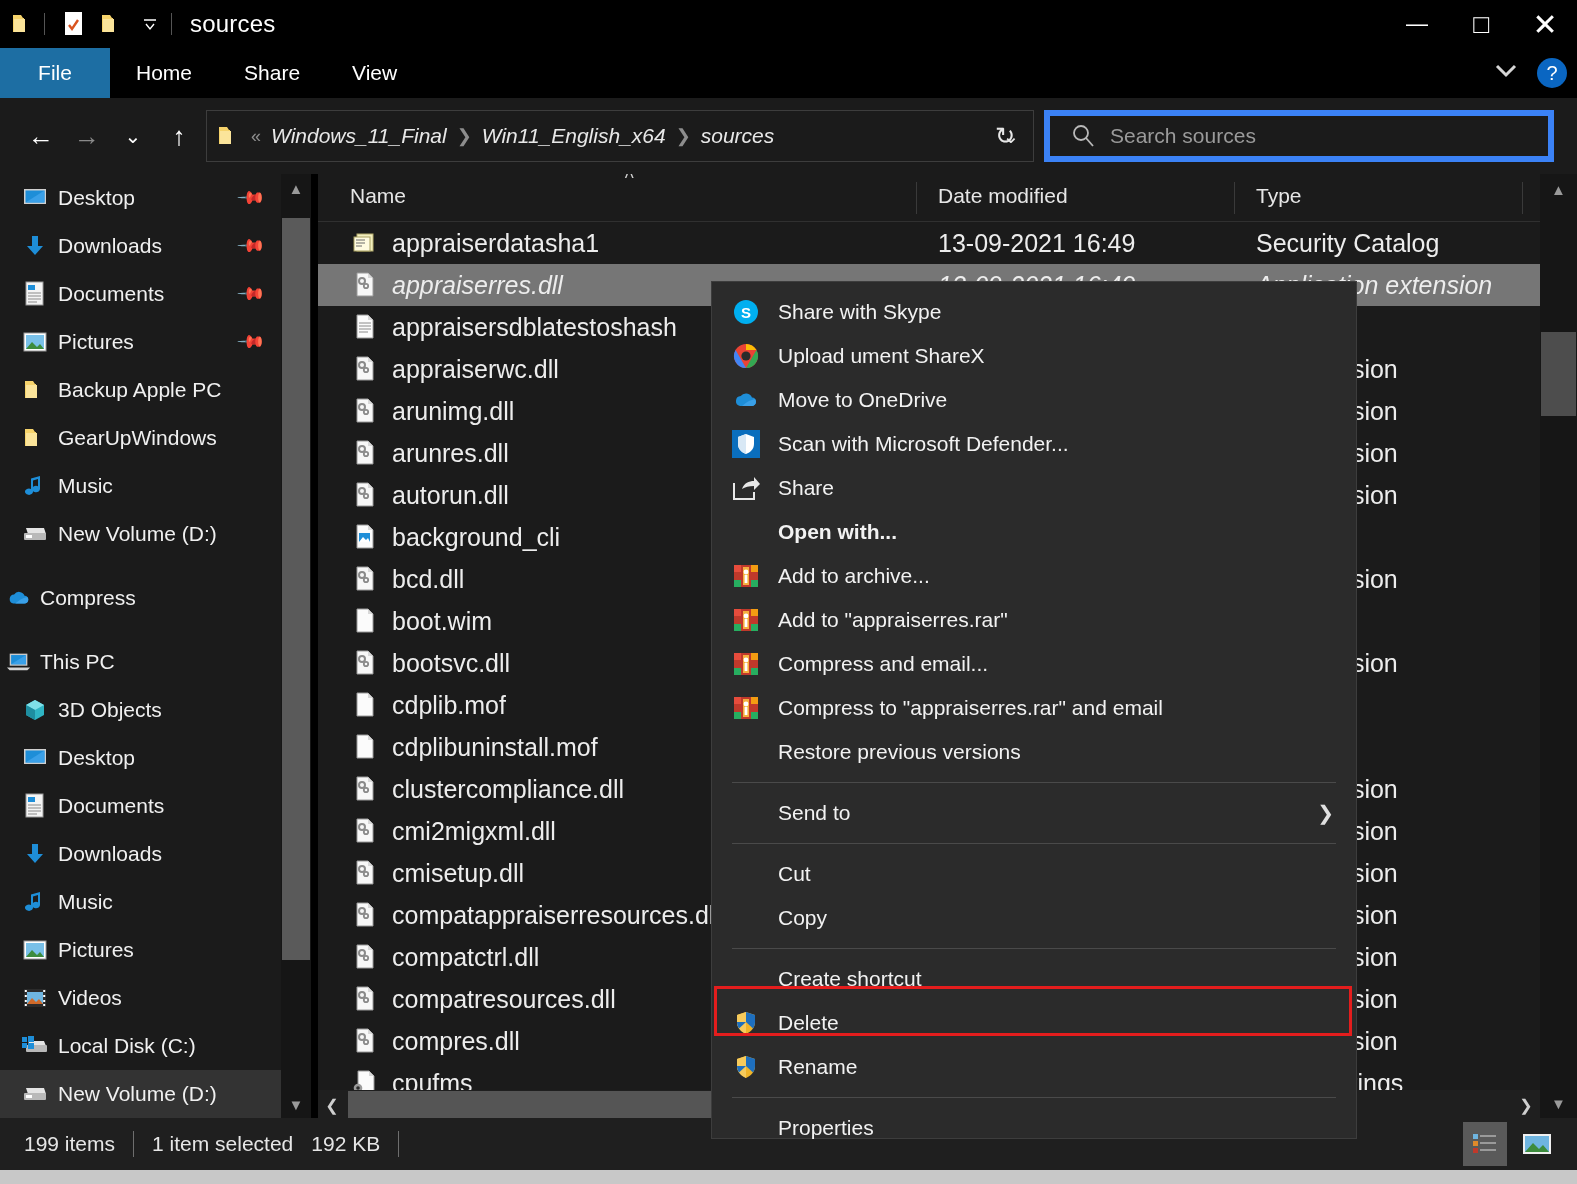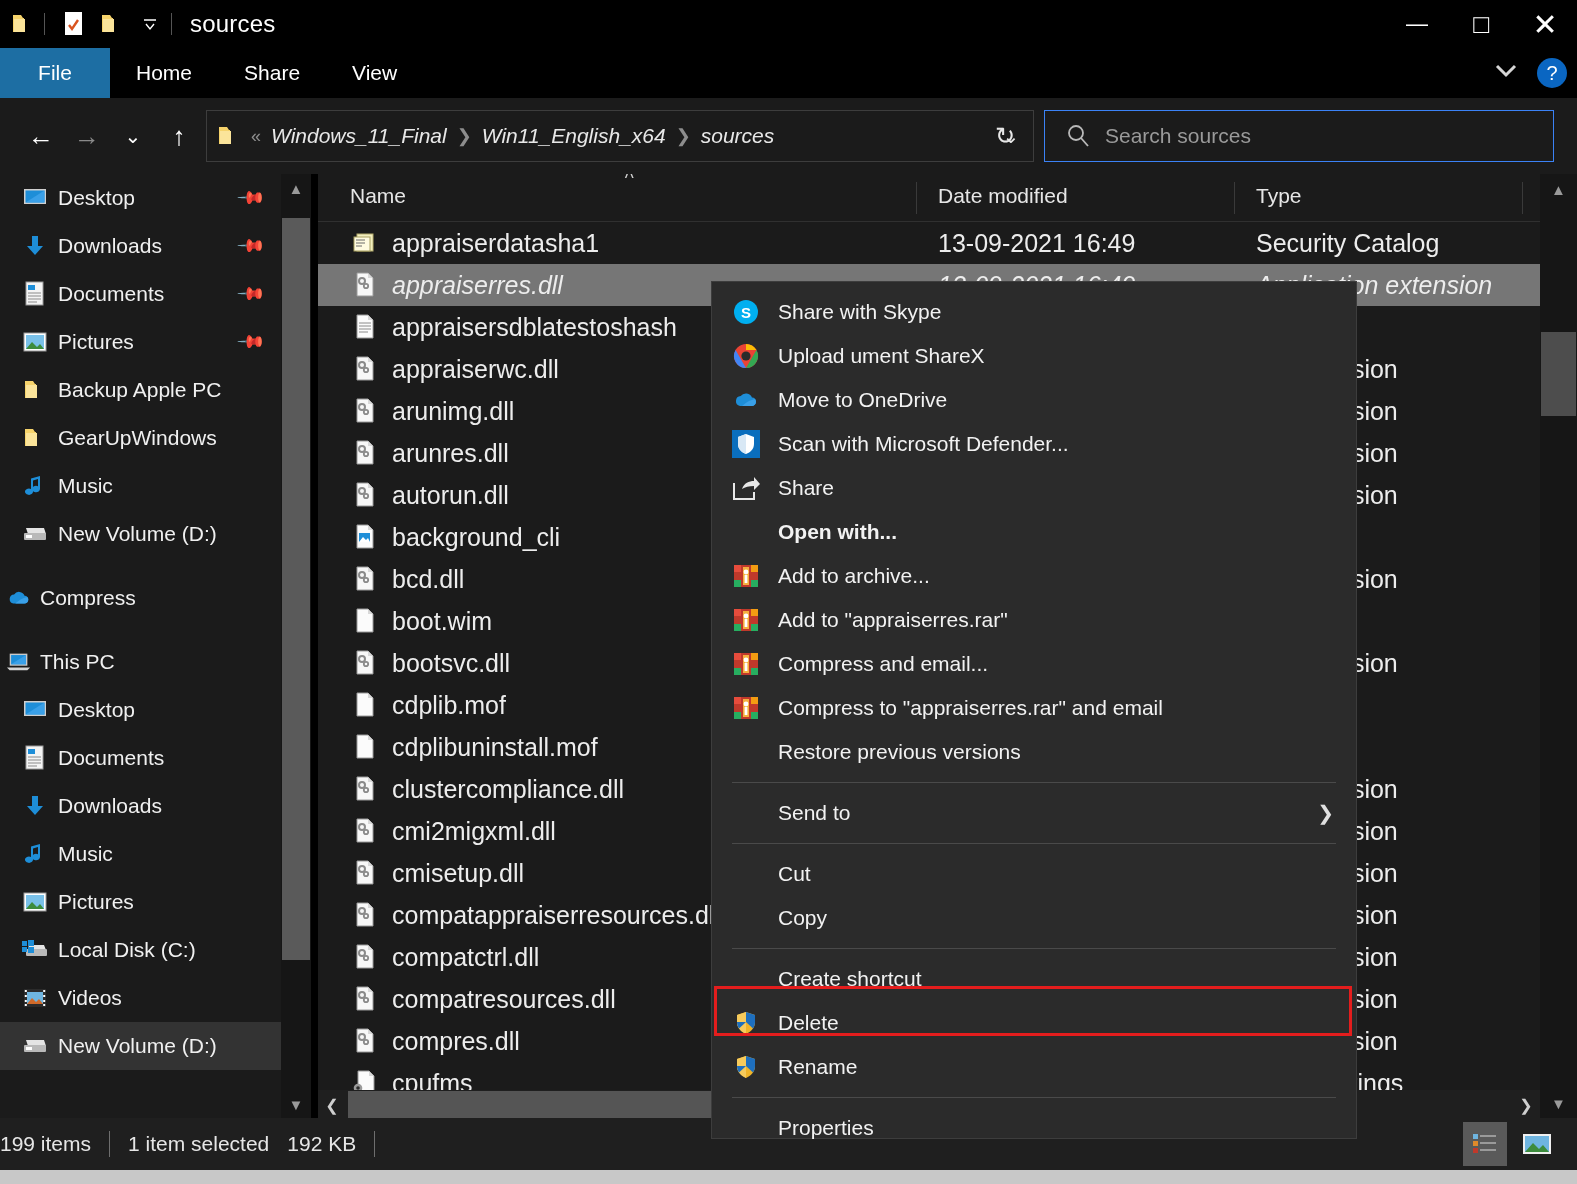--- a/index.html
+++ b/index.html
@@ -74,21 +74,21 @@
     width: 44px; height: 50px; display: flex; align-items: center;
     justify-content: center; color: #e8e8e8; font-size: 20px;
   }
   #refresh-btn {
     position: absolute; left: 977px; top: 110px; width: 56px; height: 52px;
     display: flex; align-items: center; justify-content: center;
     color: #e8e8e8; font-size: 24px;
   }
   #searchbox {
     position: absolute; left: 1044px; top: 110px; width: 510px; height: 52px;
-    background: #1b1b1b; border: 1px solid #3b82f6; display: flex;
+    background: #1b1b1b; border: 6px solid #3b82f6; display: flex;
     align-items: center; padding-left: 20px; gap: 14px;
   }
   #search-placeholder { font-size: 21px; color: #9a9a9a; }
 
   
   #sidebar {
     position: absolute; left: 0; top: 174px; width: 282px; height: 944px;
     background: #1b1b1b; overflow: hidden;
   }
   .side-item {
@@ -196,21 +196,21 @@
   .mi-sep { height: 1px; background: #4a4a4a; margin: 8px 20px; }
   #ctx-highlight-box {
     position: absolute; left: 714px; top: 986px; width: 638px; height: 50px;
     border: 3px solid #e41d1d; z-index: 60; pointer-events: none;
   }
 
   
   #statusbar {
     position: absolute; left: 0; bottom: 14px; width: 1577px; height: 52px;
     background: #1f1f1f; display: flex; align-items: center;
-    color: #e6e6e6; font-size: 21px; gap: 0;
+    color: #e6e6e6; font-size: 21px; padding-left: 24px; gap: 0;
   }
   .st-sep { width: 1px; height: 26px; background: #6e6e6e; margin: 0 18px; }
   #view-btns {
     position: absolute; right: 18px; top: 4px; display: flex; gap: 8px;
   }
   .viewbtn {
     width: 44px; height: 44px; display: flex; align-items: center;
     justify-content: center;
   }
   .viewbtn.active { background: #5a5a5a; }
@@ -416,20 +416,30 @@
           <rect x="5.5" y="3.5" width="16" height="10" fill="#1e8ed8"></rect>
           <path d="M5.5 13.5L21.5 3.5v10z" fill="#3aa0e8"></path>
           <path d="M1 17h25l-3 3H4z" fill="#d4d4d4"></path>
         </svg>
     </span>
     <span>This PC</span>
   </div>
 
   <div class="side-item">
     <span class="side-ico">
+      <svg width="24" height="24" viewBox="0 0 24 24">
+          <path d="M12 2l9 5v10l-9 5-9-5V7z" fill="#2fb5c4"></path>
+          <path d="M12 2l9 5-9 5-9-5z" fill="#7fe0e8"></path>
+          <path d="M12 12v10l-9-5V7z" fill="#1e8ea0"></path>
+        </svg>
+    </span>
+    <span>3D Objects</span>
+  </div>
+  <div class="side-item">
+    <span class="side-ico">
       <svg width="24" height="22" viewBox="0 0 24 22">
           <rect x="1" y="2" width="22" height="15" fill="#cfcfcf"></rect>
           <rect x="2.5" y="3.5" width="19" height="12" fill="#1e8ed8"></rect>
           <path d="M2.5 15.5L21.5 3.5v12z" fill="#3aa0e8"></path>
         </svg>
     </span>
     <span>Desktop</span>
   </div>
   <div class="side-item">
     <span class="side-ico">
@@ -461,35 +471,20 @@
   </div>
   <div class="side-item">
     <span class="side-ico">
       <svg width="24" height="20" viewBox="0 0 24 20">
           <rect x="1" y="1" width="22" height="18" fill="#fff" stroke="#9a9a9a"></rect>
           <rect x="3" y="3" width="18" height="14" fill="#79c0e8"></rect>
           <path d="M3 17l6-7 5 5 3-3 4 5z" fill="#3d8c3d"></path>
         </svg>
     </span>
     <span>Pictures</span>
-  </div>
-  <div class="side-item">
-    <span class="side-ico">
-      <svg width="26" height="22" viewBox="0 0 26 22">
-          <path d="M6 6h16l2 5H8z" fill="#e4e4e4"></path>
-          <rect x="4" y="10" width="21" height="7" rx="1" fill="#b9b9b9"></rect>
-          <g fill="#1e8ed8">
-            <rect x="0" y="2" width="5" height="5"></rect>
-            <rect x="6" y="1" width="6" height="6"></rect>
-            <rect x="0" y="8" width="5" height="5"></rect>
-            <rect x="6" y="8" width="6" height="6"></rect>
-          </g>
-        </svg>
-    </span>
-    <span>Local Disk (C:)</span>
   </div>
   <div class="side-item">
     <span class="side-ico">
       <svg width="24" height="22" viewBox="0 0 24 22">
           <rect x="1" y="2" width="22" height="18" fill="#2b2b2b"></rect>
           <rect x="4" y="5" width="16" height="12" fill="#6fb5e0"></rect>
           <path d="M4 17l5-6 4 4 3-3 4 5z" fill="#d06a2a"></path>
           <g fill="#fff">
             <rect x="1.8" y="3" width="2" height="2"></rect>
             <rect x="1.8" y="8" width="2" height="2"></rect>
@@ -497,20 +492,35 @@
             <rect x="1.8" y="17" width="2" height="2"></rect>
             <rect x="20.2" y="3" width="2" height="2"></rect>
             <rect x="20.2" y="8" width="2" height="2"></rect>
             <rect x="20.2" y="13" width="2" height="2"></rect>
             <rect x="20.2" y="17" width="2" height="2"></rect>
           </g>
         </svg>
     </span>
     <span>Videos</span>
   </div>
+  <div class="side-item">
+    <span class="side-ico">
+      <svg width="26" height="22" viewBox="0 0 26 22">
+          <path d="M6 6h16l2 5H8z" fill="#e4e4e4"></path>
+          <rect x="4" y="10" width="21" height="7" rx="1" fill="#b9b9b9"></rect>
+          <g fill="#1e8ed8">
+            <rect x="0" y="2" width="5" height="5"></rect>
+            <rect x="6" y="1" width="6" height="6"></rect>
+            <rect x="0" y="8" width="5" height="5"></rect>
+            <rect x="6" y="8" width="6" height="6"></rect>
+          </g>
+        </svg>
+    </span>
+    <span>Local Disk (C:)</span>
+  </div>
   <div class="side-item sel">
     <span class="side-ico">
       <svg width="26" height="18" viewBox="0 0 26 18">
           <path d="M4 3h18l2 6H6z" fill="#e4e4e4"></path>
           <rect x="2" y="8" width="22" height="7" rx="1" fill="#b9b9b9"></rect>
           <rect x="4" y="10" width="6" height="3" fill="#fff"></rect>
         </svg>
     </span>
     <span>New Volume (D:)</span>
   </div>

